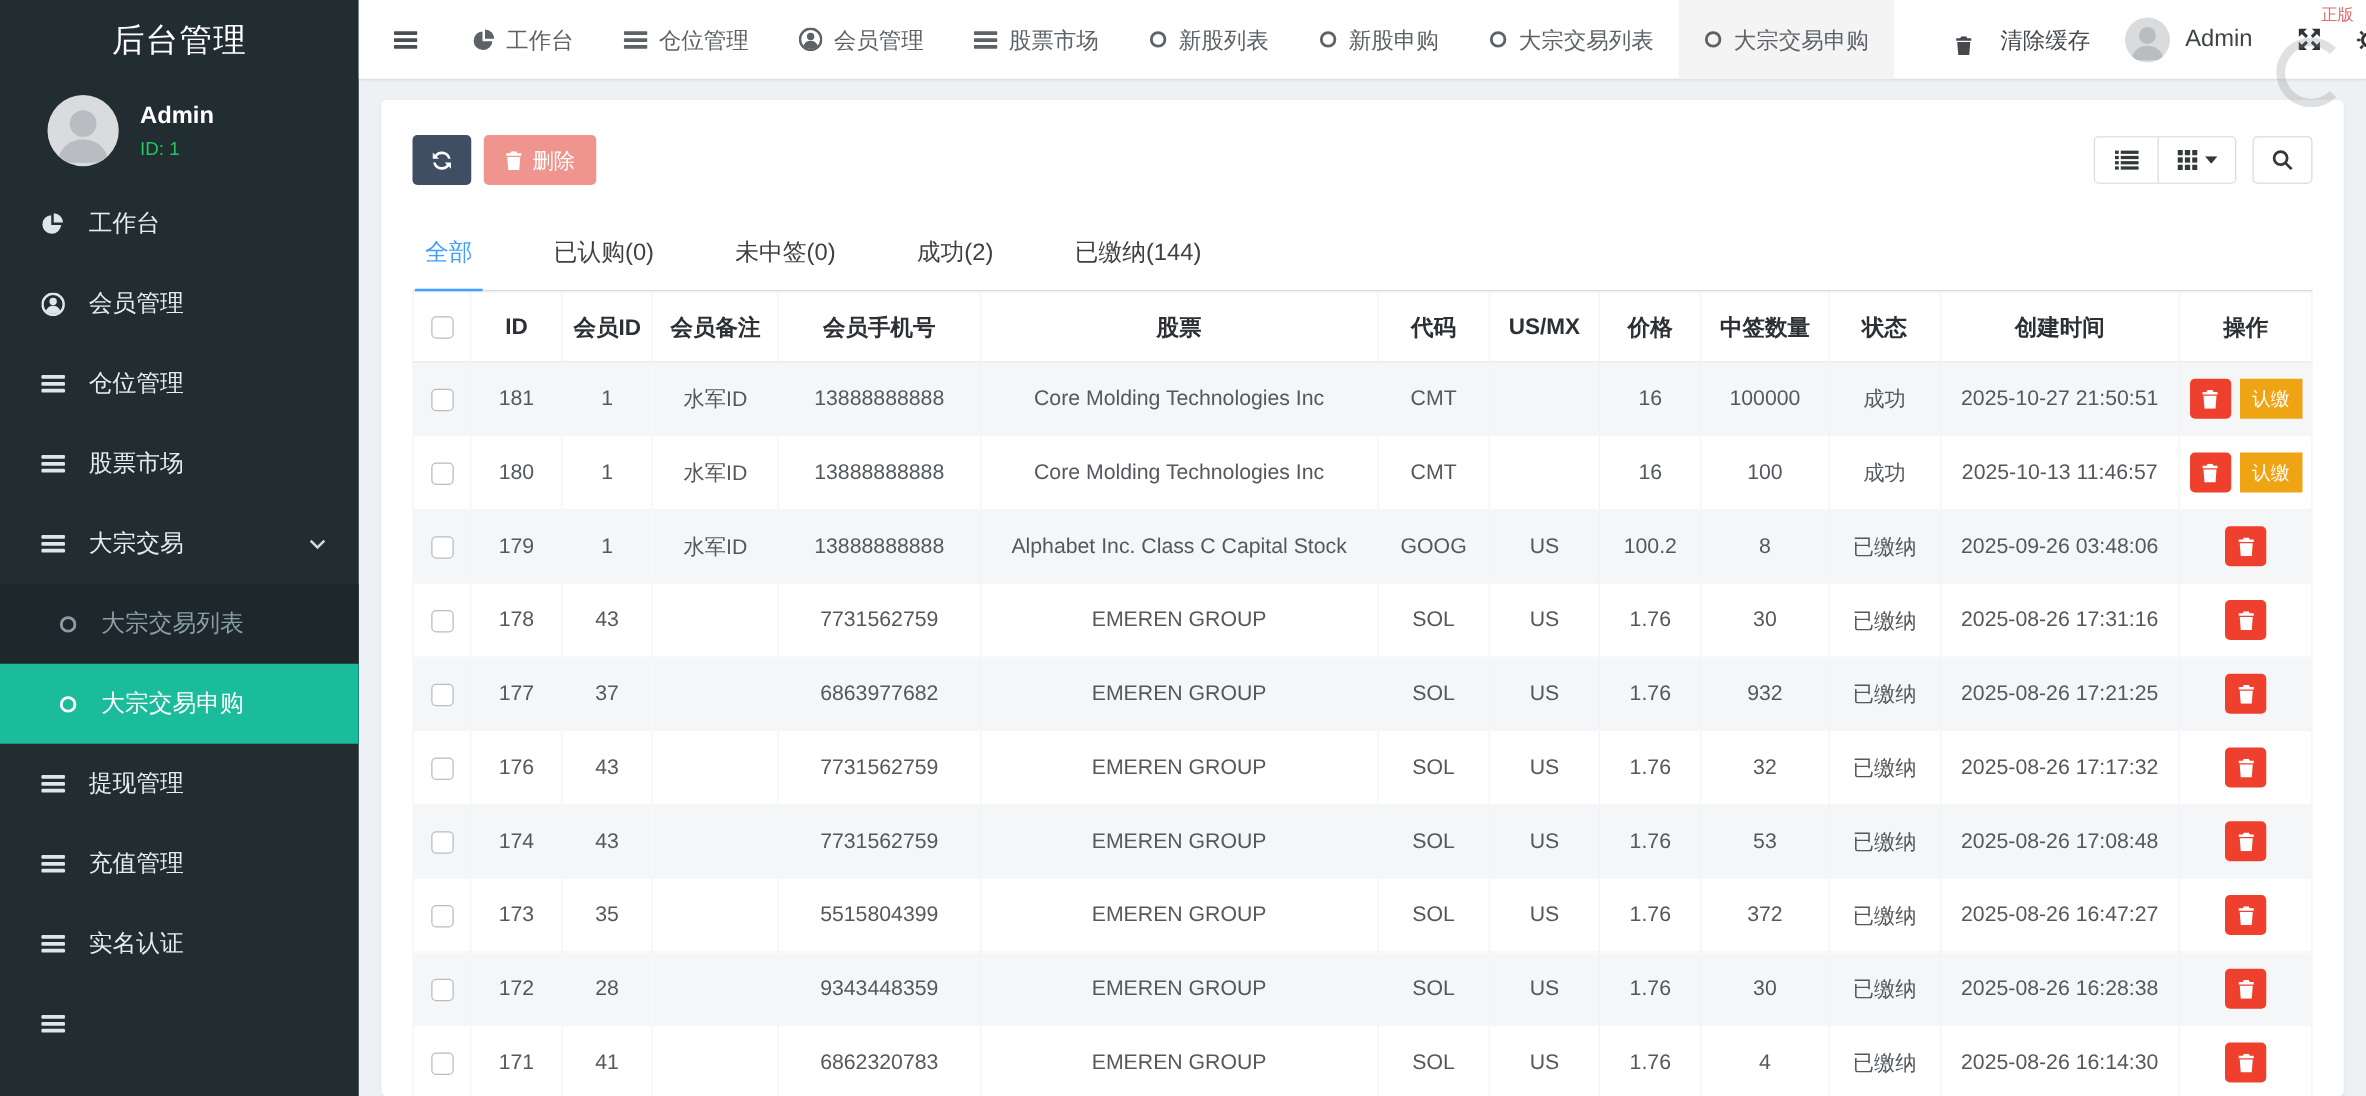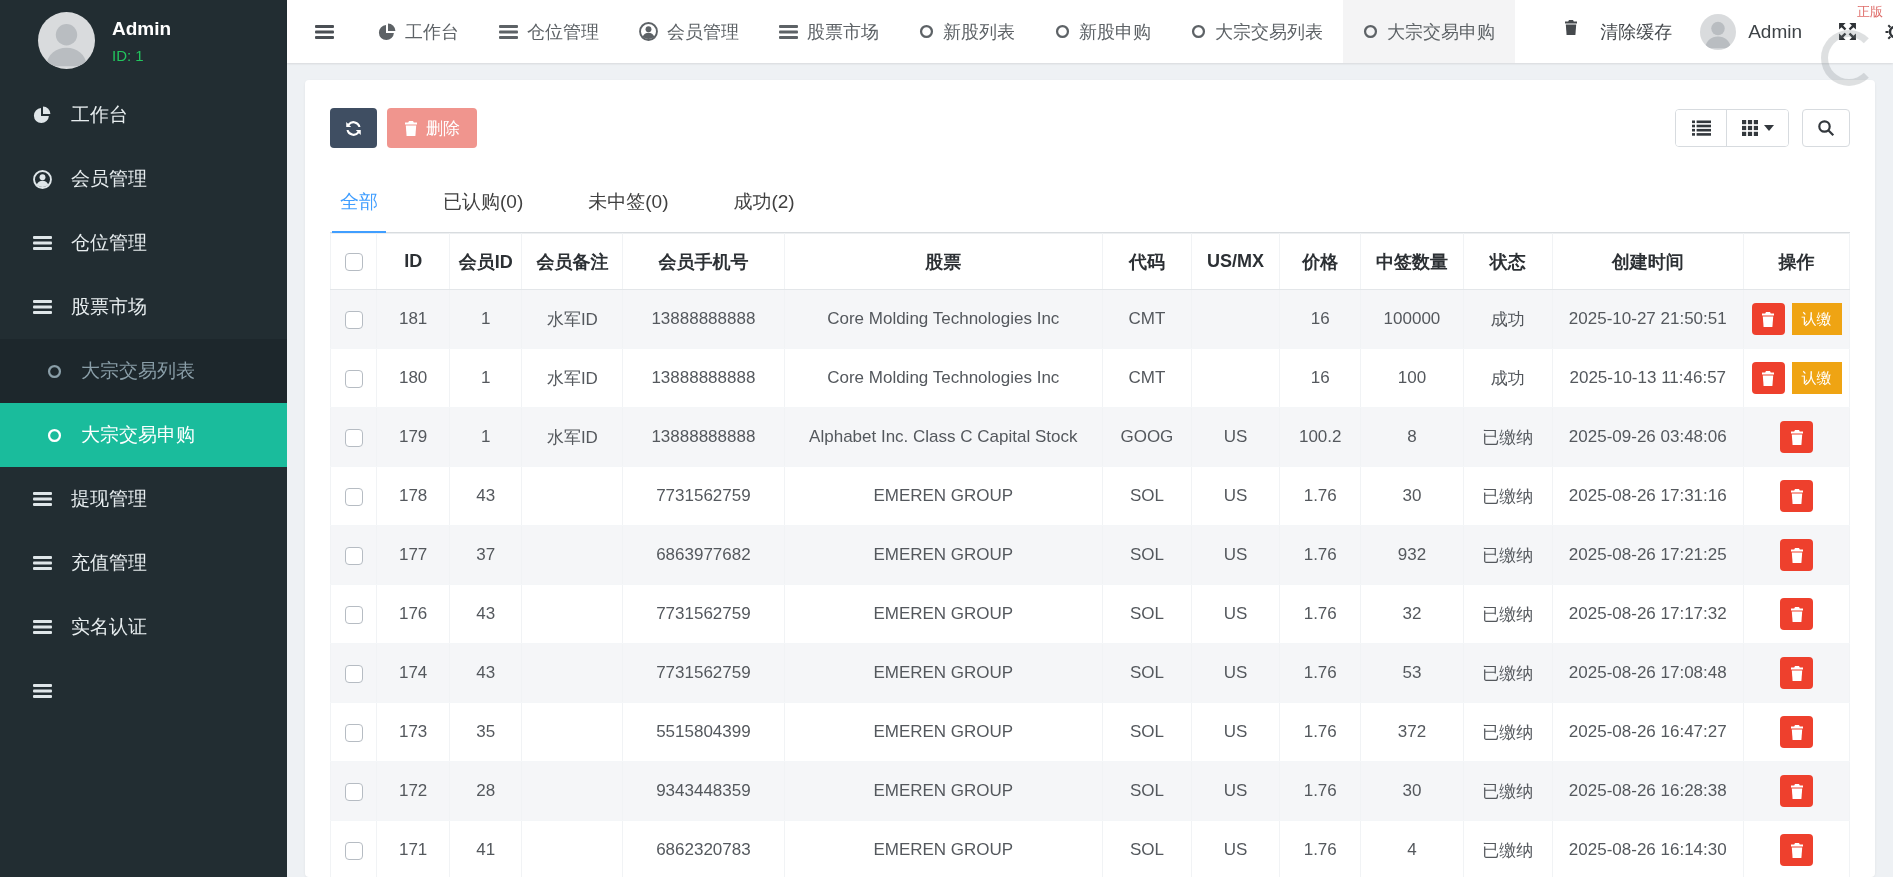--- a/index.html
+++ b/index.html
@@ -35,21 +35,21 @@
   
   .main{flex:1;display:flex;flex-direction:column;min-width:0}
   .navbar{height:63px;flex:0 0 63px;background:#fff;display:flex;align-items:center;
           box-shadow:0 1px 2px rgba(0,0,0,.10);position:relative;z-index:2;overflow:hidden;padding-left:28px}
   .hamburger{color:#4a4f54;margin-right:24px;display:flex;cursor:pointer}
   .nav-items{display:flex;height:100%}
   .nav-item{display:flex;align-items:center;gap:9px;padding:0 20px;color:#5d6266;font-size:18px;height:100%;cursor:pointer;white-space:nowrap}
   .nav-item .ico{display:flex;color:#5d6266}
   .nav-item.active{background:#f4f4f5}
   .nav-right{margin-left:auto;display:flex;align-items:center}
-  .clear-cache{display:flex;align-items:flex-start;gap:22px;color:#45494d;font-size:18px;margin-right:28px;cursor:pointer}
+  .clear-cache{display:flex;align-items:flex-end;gap:22px;color:#45494d;font-size:18px;margin-right:28px;cursor:pointer}
   .nav-username{font-size:19px;color:#3e4347;margin-left:12px;cursor:pointer}
   .nav-right .expand{margin-left:36px;color:#2f3337;display:flex;cursor:pointer}
   .nav-right .gear{margin:0 -12px 0 28px;color:#2f3337;display:flex;cursor:pointer}
 
   
   .content{flex:1;padding:17px 18px 0;overflow:hidden}
   .card{background:#fff;height:100%;border-radius:4px;box-shadow:0 1px 3px rgba(0,0,0,.06);
         padding:28px 25px 0;overflow:hidden;position:relative}
   .toolbar{display:flex;align-items:center;margin-bottom:26px}
   button{font-family:Liberation Serif, serif;border:none;cursor:pointer;padding:0}
@@ -82,20 +82,21 @@
   .wm-badge{position:absolute;top:3px;right:10px;font-size:13px;color:#d9534f;opacity:.85;z-index:10}
   .wm-circle{position:absolute;top:30px;right:16px;width:56px;height:56px;border:7px solid rgba(125,130,135,.25);
              border-right-color:transparent;border-radius:50%;z-index:10;pointer-events:none}
 </style>
 </head>
 <body>
 
 <div class="page">
 
   <aside class="sidebar">
+    <div class="brand">后台管理</div>
     <div class="user-panel">
       <div class="avatar big">
           <svg width="100%" height="100%" viewBox="0 0 40 40">
             <circle cx="20" cy="16" r="7.5" fill="#b9bdc1"></circle>
             <path d="M5.5 38c1.2-8.5 7-13 14.5-13s13.3 4.5 14.5 13z" fill="#b9bdc1"></path>
           </svg>
         </div>
       <div class="user-meta">
         <div class="user-name">Admin</div>
         <div class="user-id">ID: 1</div>
@@ -133,20 +134,35 @@
         </li>
         <li class="side-item">
           <span class="ico">
             <svg width="19" height="16" viewBox="0 0 19 16" fill="currentColor">
               <rect y="1" width="19" height="3" rx="1"></rect>
               <rect y="6.5" width="19" height="3" rx="1"></rect>
               <rect y="12" width="19" height="3" rx="1"></rect>
             </svg>
           </span>
           <span>股票市场</span>
+        </li>
+        <li class="side-item">
+          <span class="ico">
+            <svg width="19" height="16" viewBox="0 0 19 16" fill="currentColor">
+              <rect y="1" width="19" height="3" rx="1"></rect>
+              <rect y="6.5" width="19" height="3" rx="1"></rect>
+              <rect y="12" width="19" height="3" rx="1"></rect>
+            </svg>
+          </span>
+          <span>大宗交易</span>
+          <span class="chev">
+            <svg width="14" height="9" viewBox="0 0 14 9" fill="none" stroke="currentColor" stroke-width="2">
+              <path d="M1.5 1.5L7 7l5.5-5.5"></path>
+            </svg>
+          </span>
         </li>
         <ul class="submenu">
           <li class="sub-item">
             <span class="ico">
               <svg width="15" height="15" viewBox="0 0 16 16">
                 <circle cx="8" cy="8" r="5.8" fill="none" stroke="currentColor" stroke-width="2.4"></circle>
               </svg>
             </span>
             <span>大宗交易列表</span>
           </li>
@@ -374,20 +390,21 @@
                 <path d="M11.5 11.5l4.8 4.8"></path>
               </svg>
             </button>
         </div>
 
         <div class="tabs">
             <div class="tab active">全部</div>
             <div class="tab">已认购(0)</div>
             <div class="tab">未中签(0)</div>
             <div class="tab">成功(2)</div>
+            <div class="tab">已缴纳(144)</div>
           </div>
 
         <table>
           <colgroup>
               <col style="width: 46px;">
               <col style="width: 72px;">
               <col style="width: 72px;">
               <col style="width: 100px;">
               <col style="width: 160px;">
               <col style="width: 316px;">

